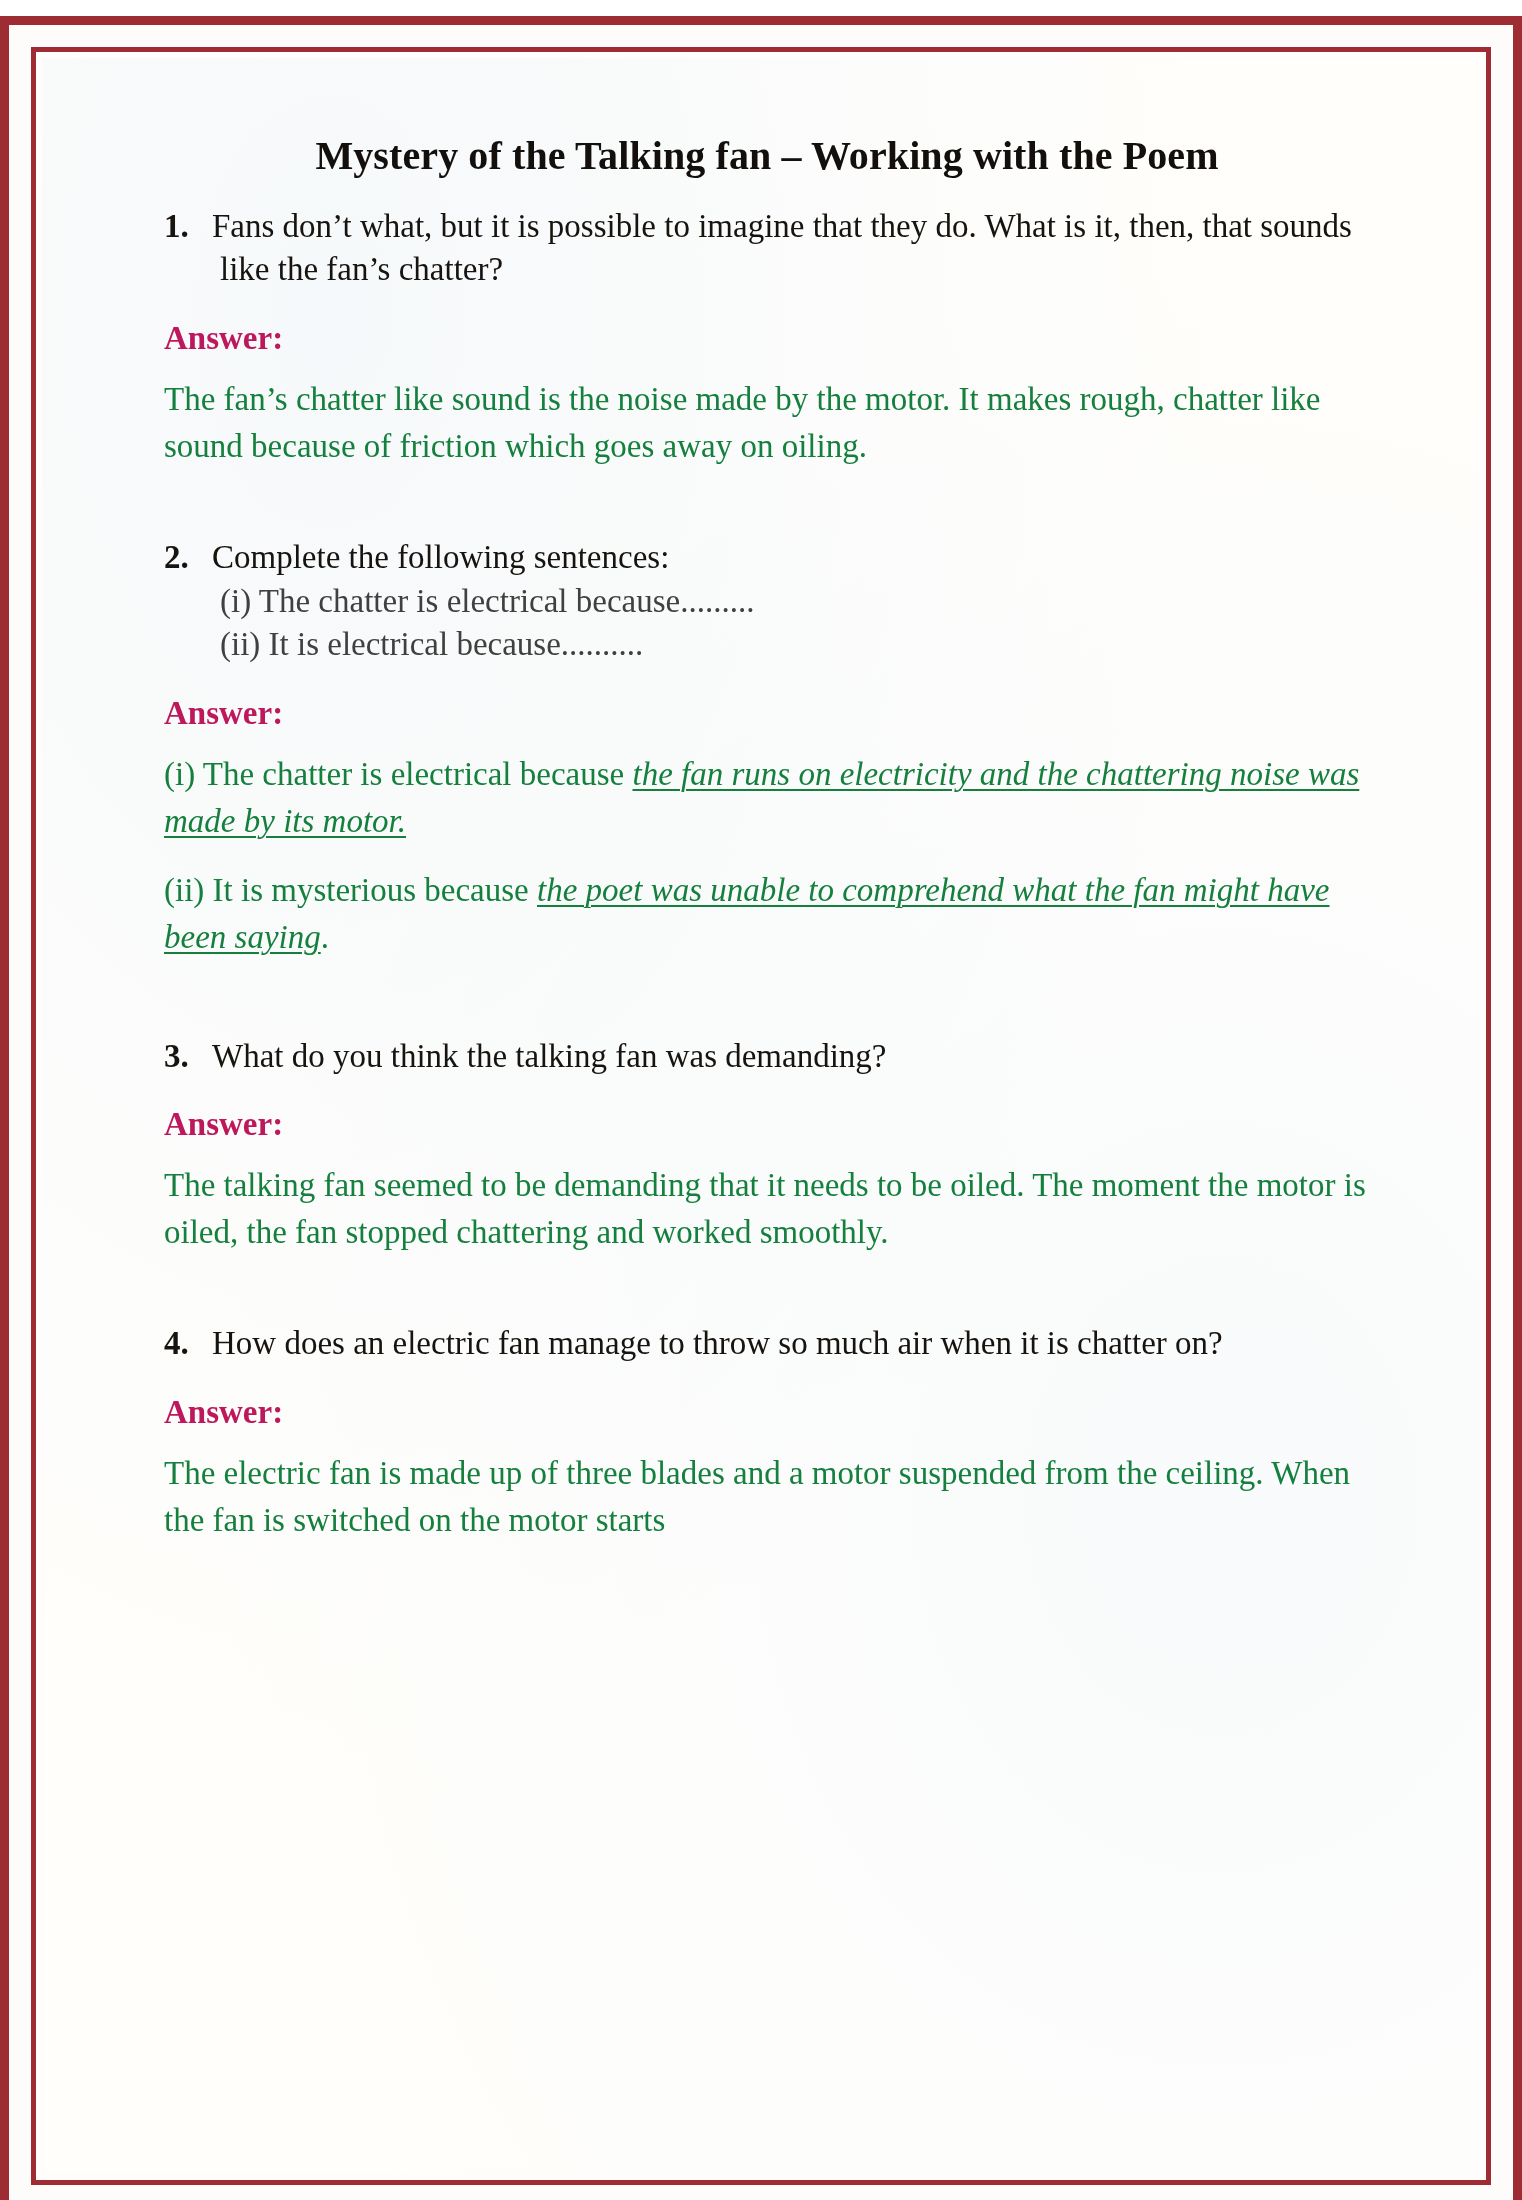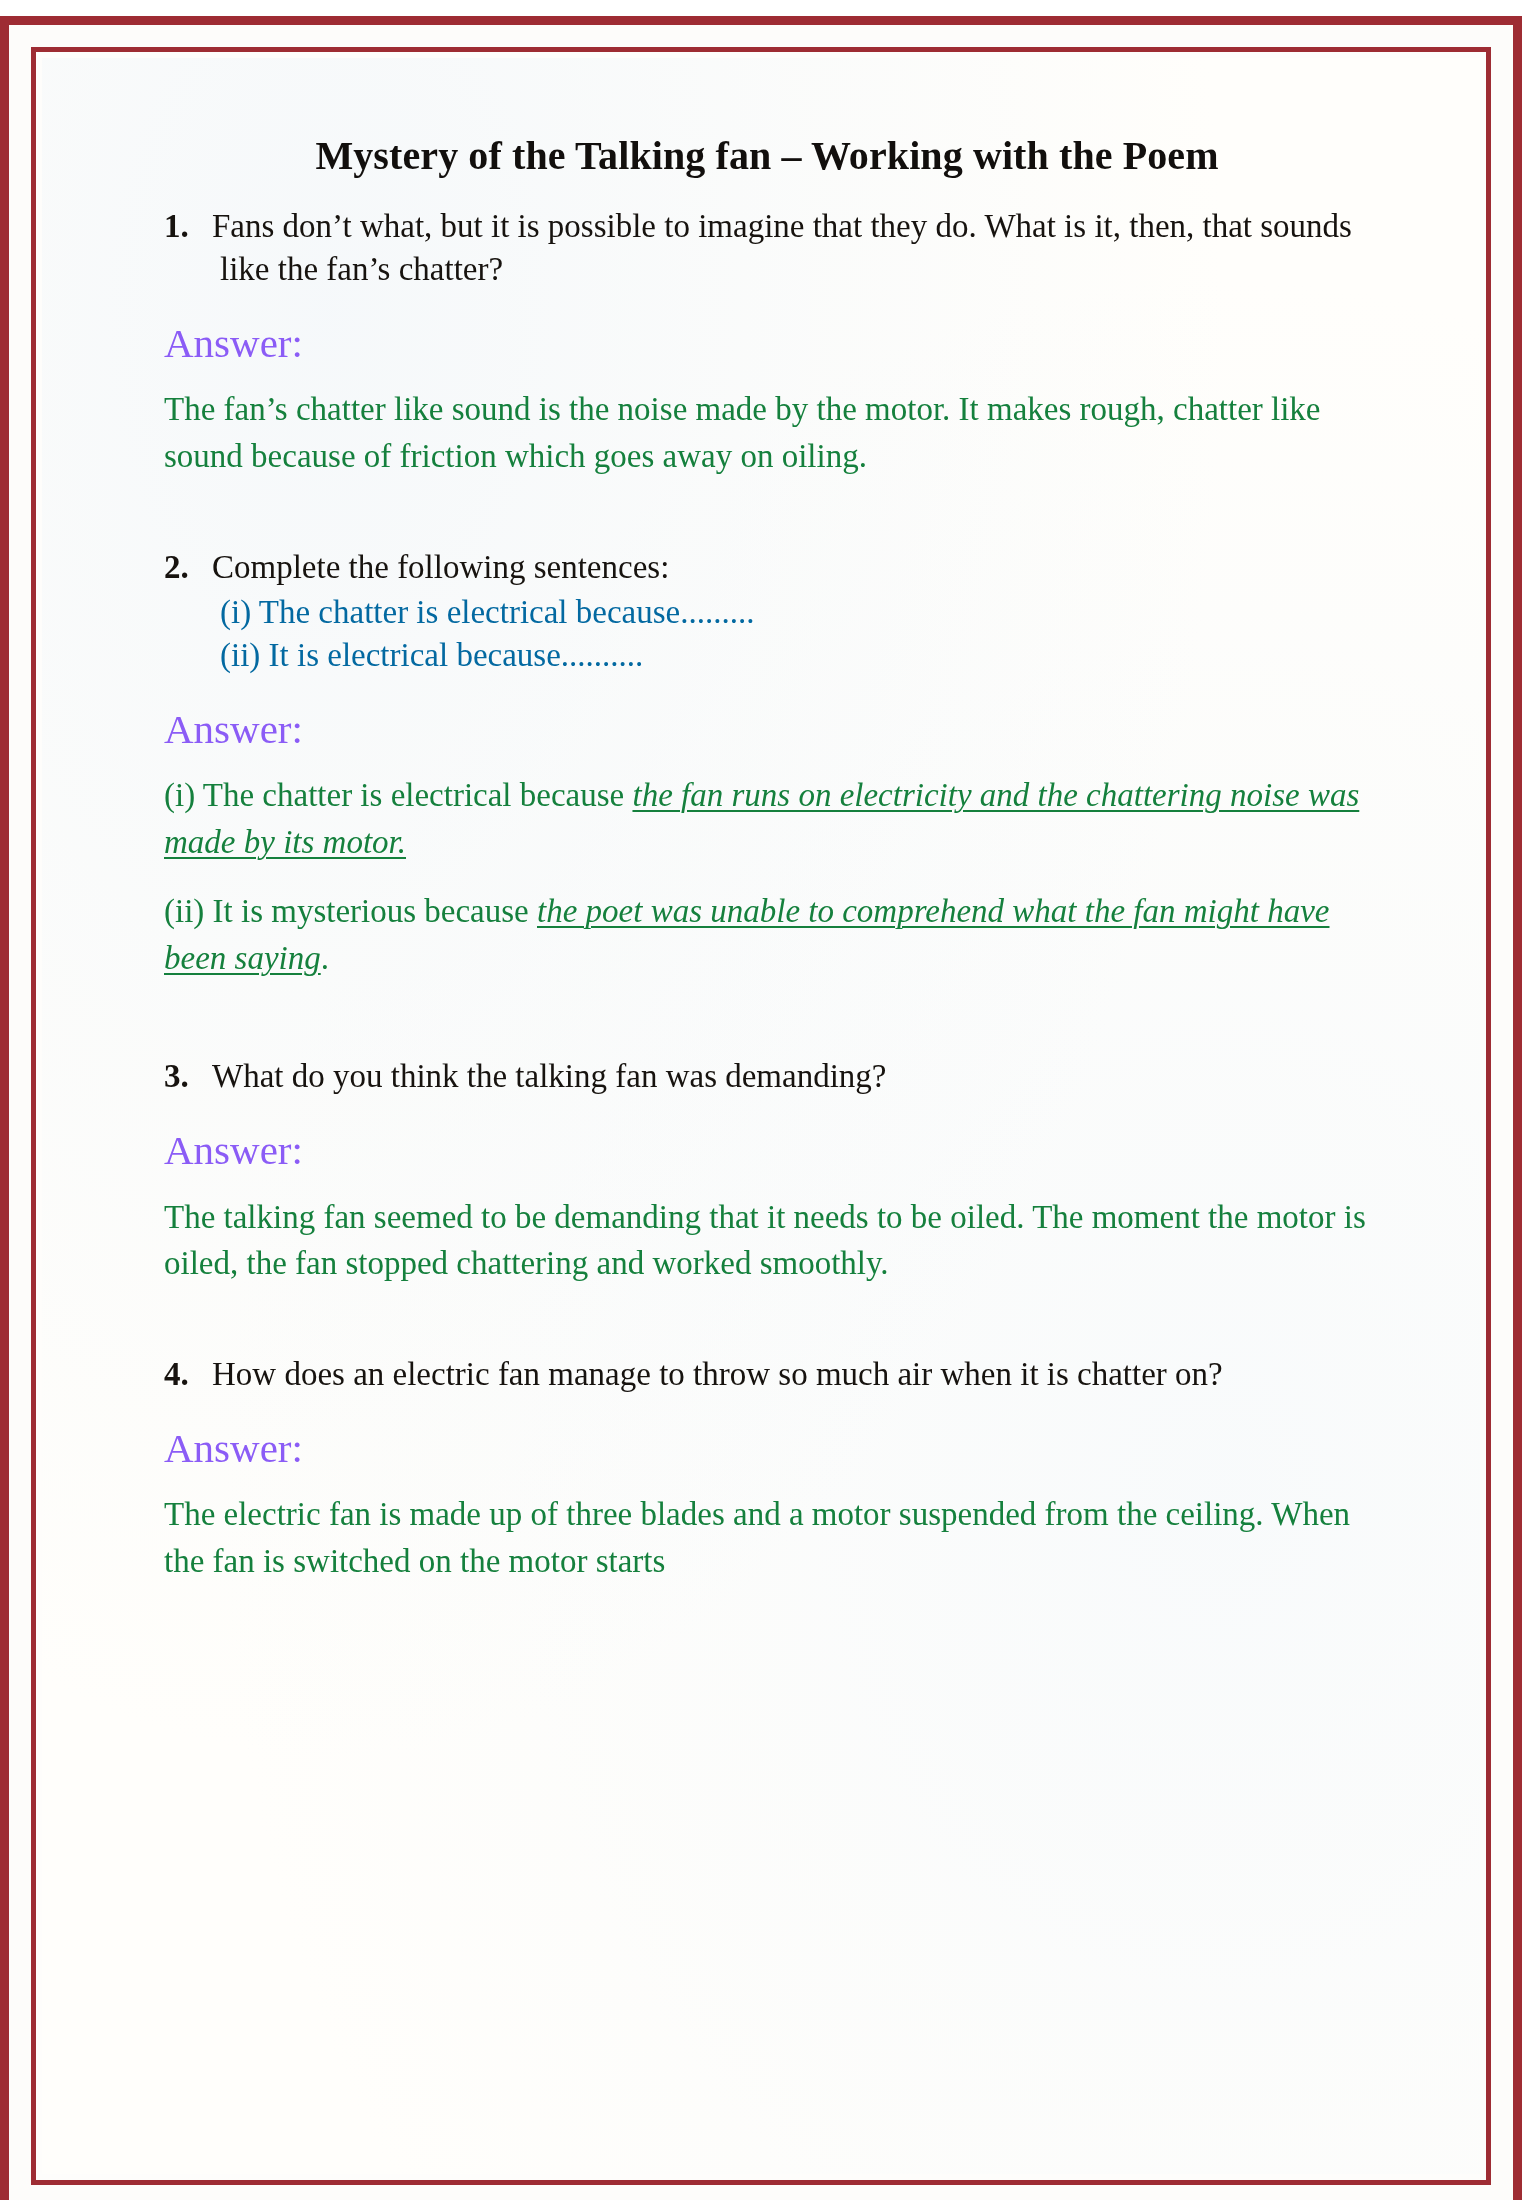--- a/index.html
+++ b/index.html
@@ -90,29 +90,29 @@
   }
 
   .sub-list {
     margin: 2px 0 0 0;
     padding: 0 0 0 56px;
     list-style: none;
   }
   .sub-list li {
     font-size: 33px;
     line-height: 1.30;
-    color: #0369a1;
+    color: #404040;
   }
 
   .answer-label {
-    font-weight: normal;
-    font-size: 41px;
+    font-weight: bold;
+    font-size: 33px;
     line-height: 1.3;
     margin: 26px 0 16px 0;
-    color: #8b5cf6;
+    color: #be185d;
   }
 
   .answer-text {
     font-size: 33px;
     line-height: 1.42;
     margin: 0;
     color: #15803d;
     text-align: left;
   }
 

